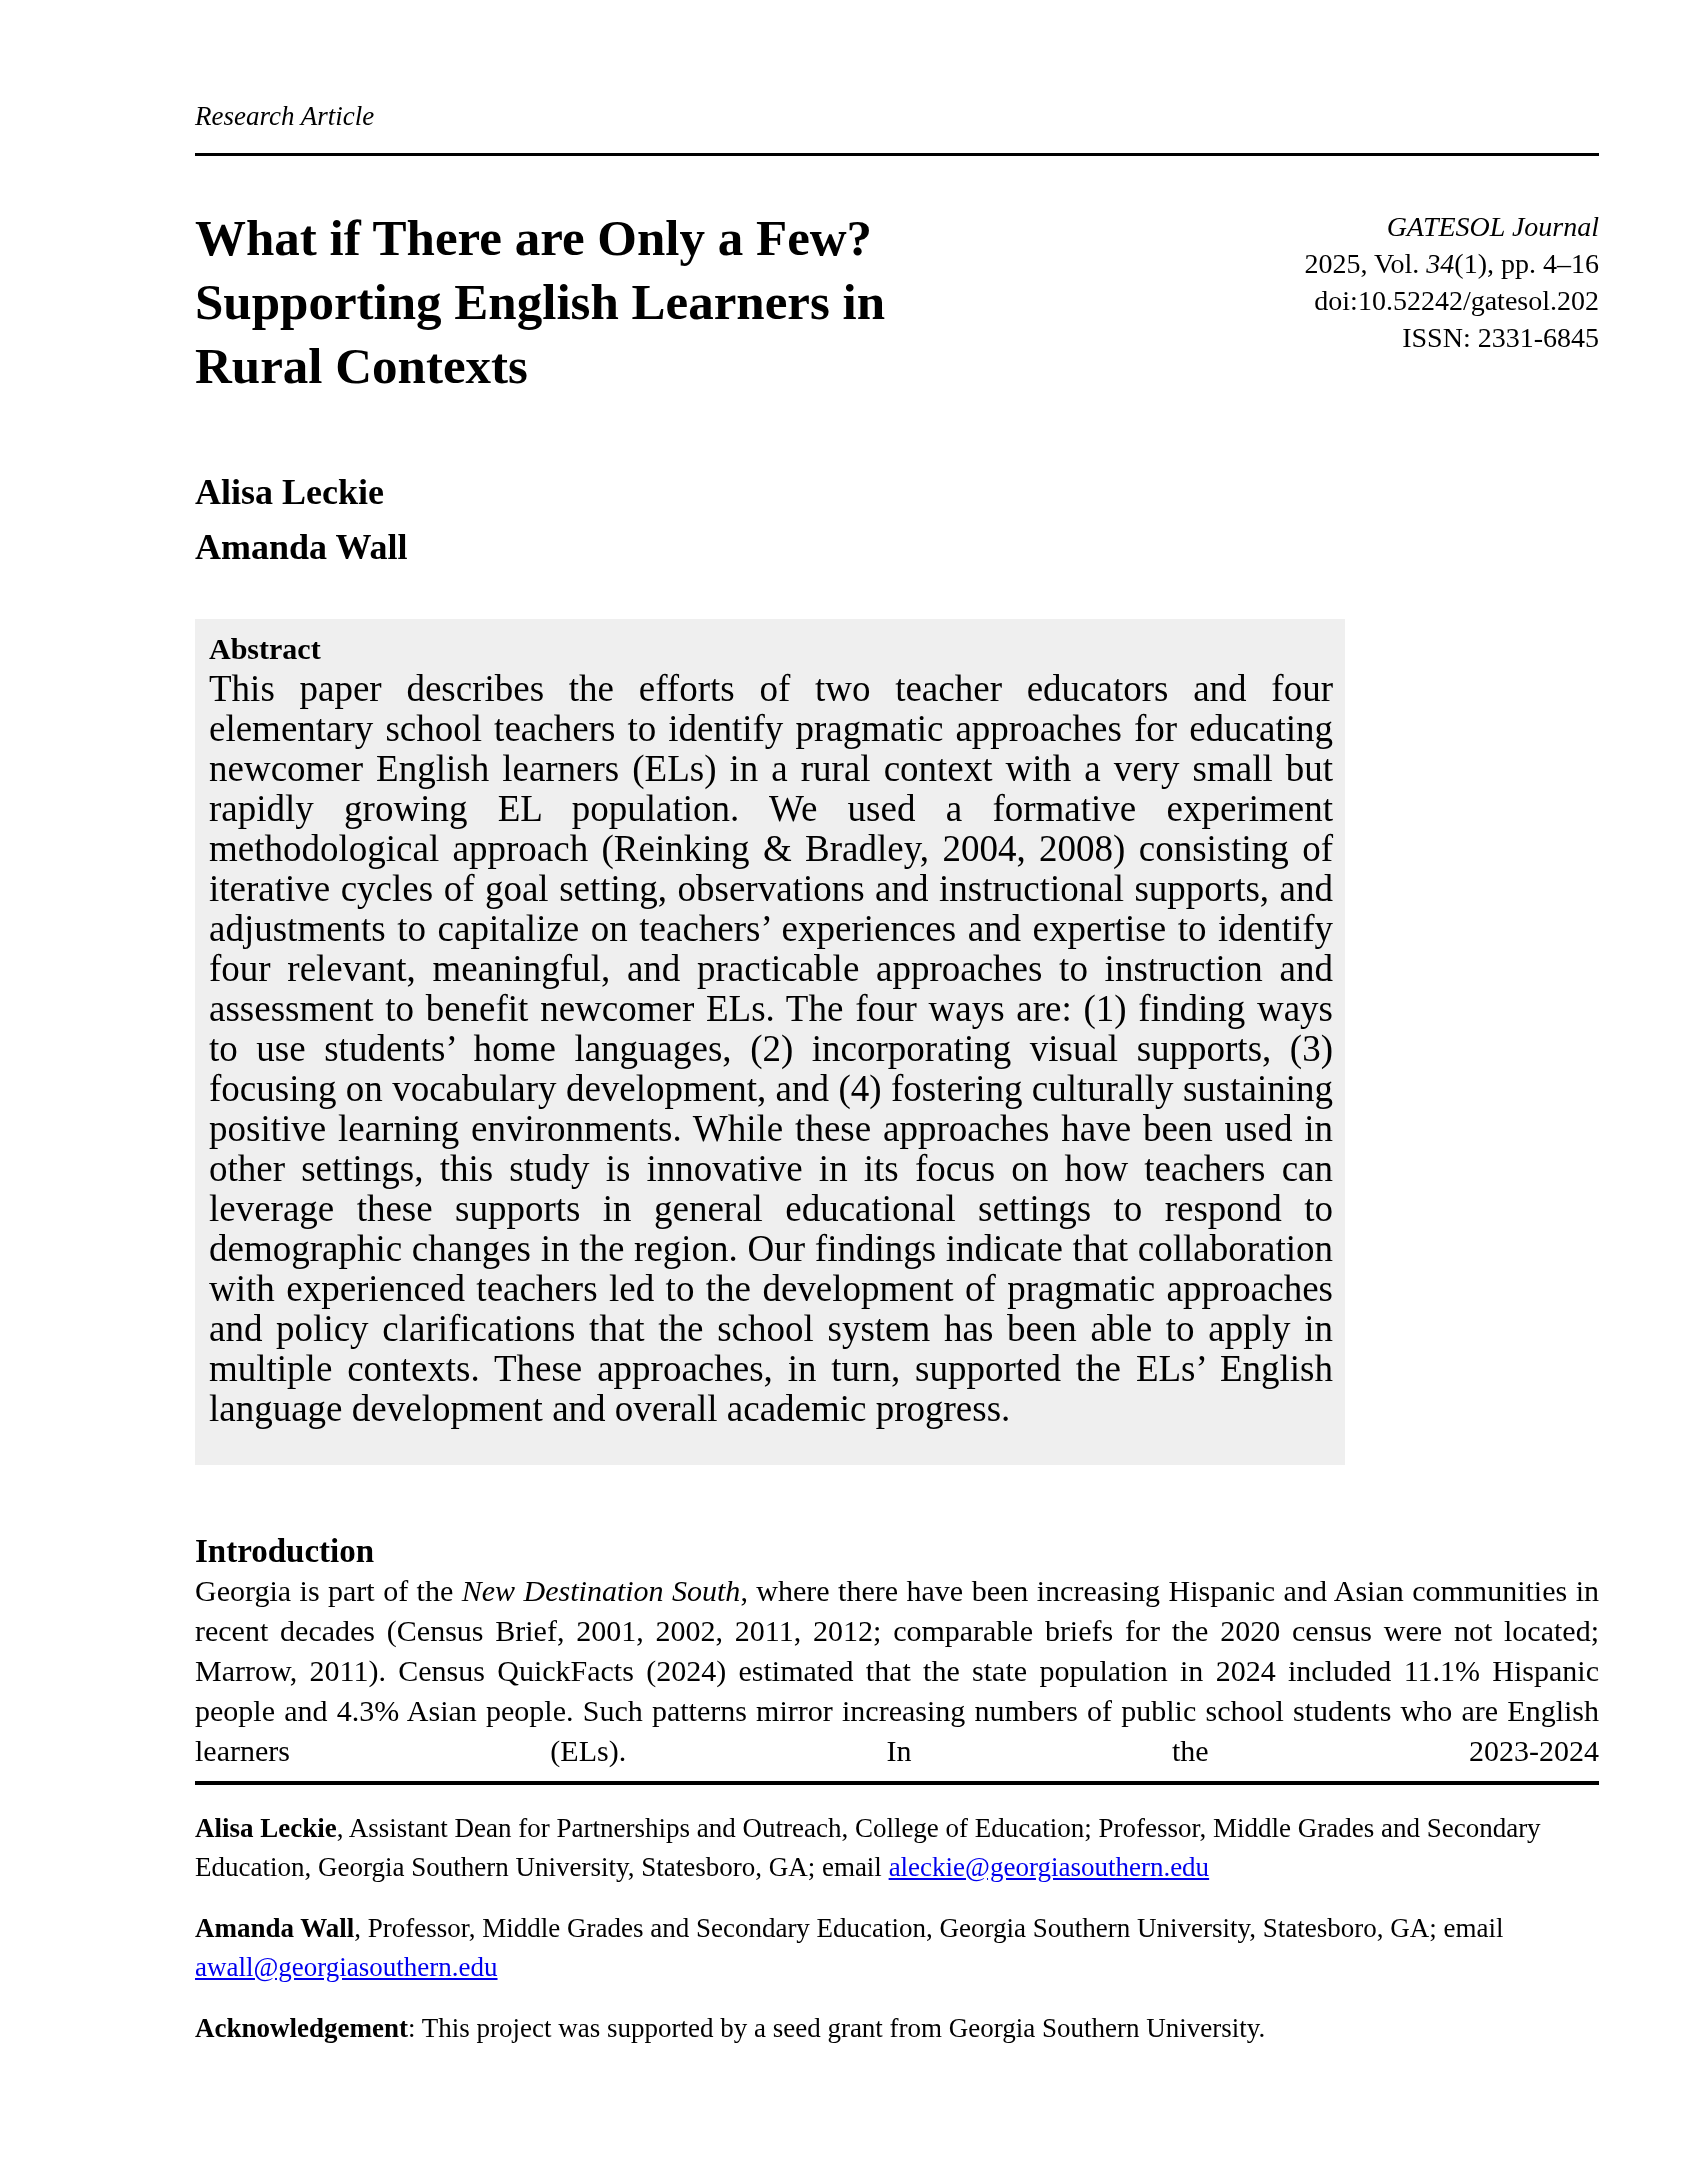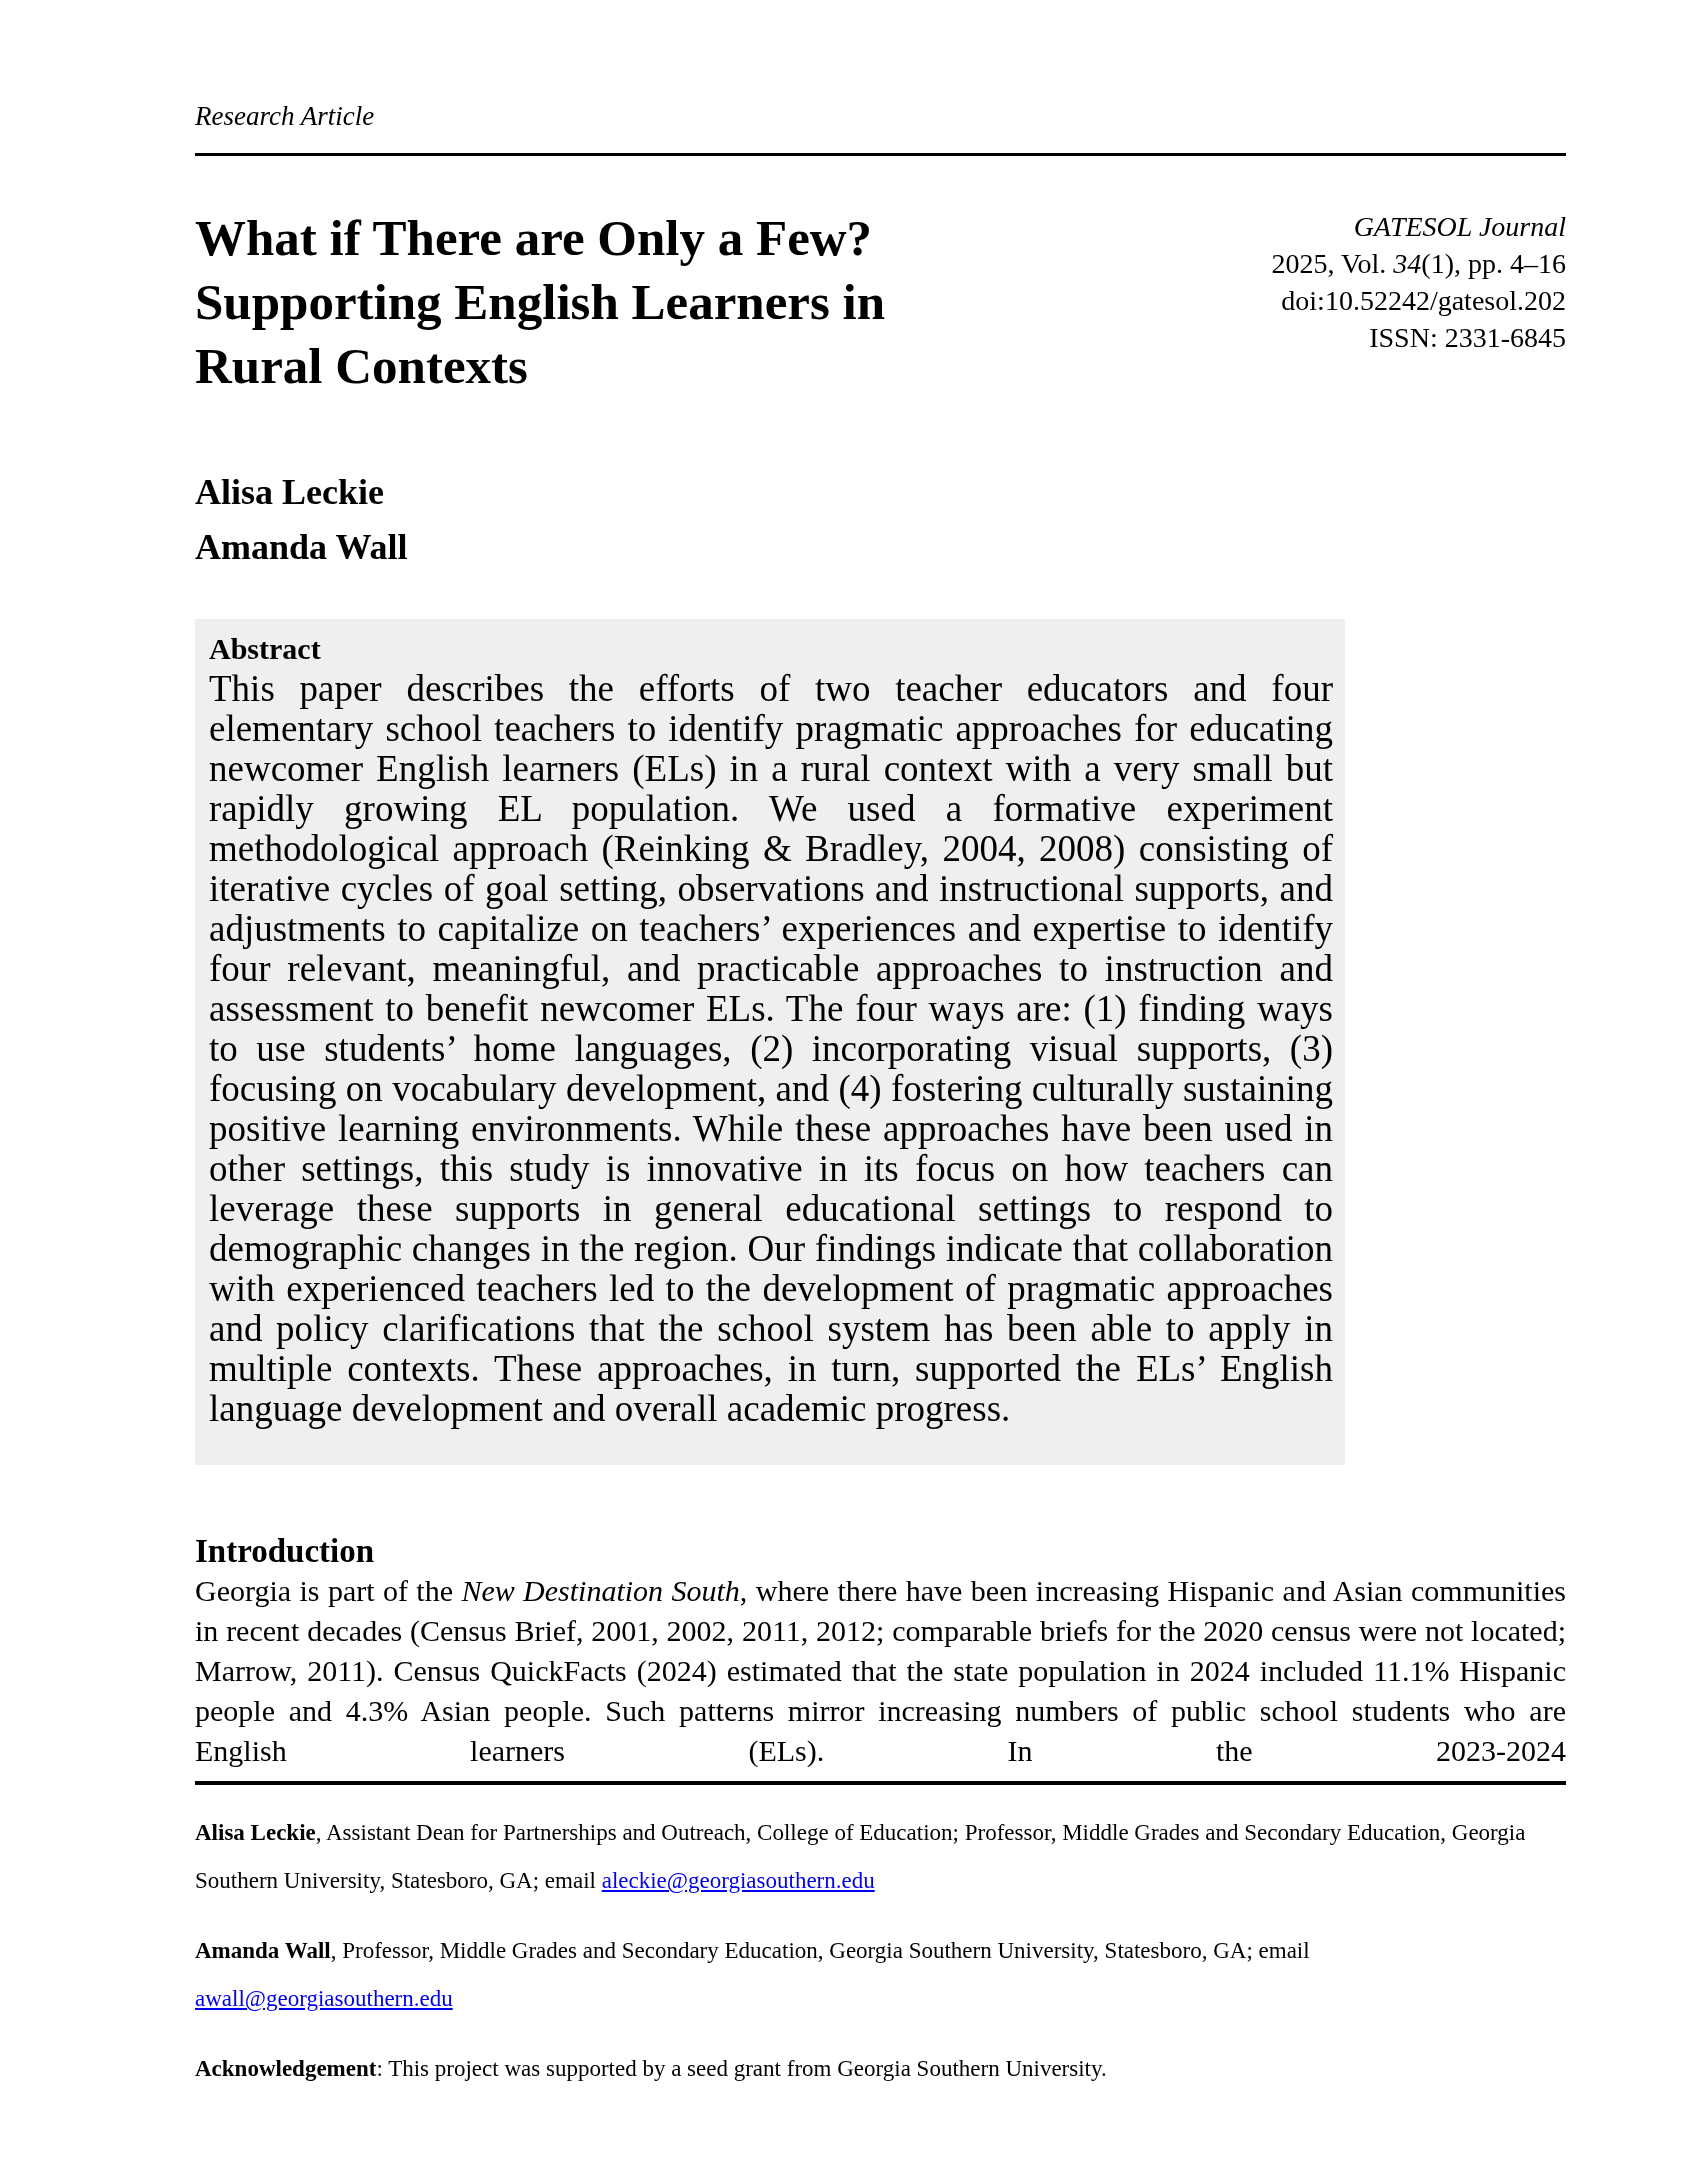--- a/index.html
+++ b/index.html
@@ -5,21 +5,21 @@
   * { margin: 0; padding: 0; box-sizing: border-box; }
   html, body { background: #ffffff; }
   body {
     width: 1683px; height: 2178px;
     font-family: "Liberation Serif", "DejaVu Serif", serif;
     color: #000000;
     position: relative;
   }
   .page {
     width: 1683px; height: 2178px;
-    padding: 99px 117px 0 195px;
+    padding: 99px 84px 0 195px;
   }
   .kicker {
     font-style: italic;
     font-size: 27px;
     line-height: 34px;
   }
   .rule {
     border: none;
     border-top: 3px solid #000000;
     width: 100%;
@@ -86,22 +86,22 @@
   }
   .body-text {
     font-size: 30px;
     line-height: 40px;
     text-align: justify;
   }
   .intro { text-align-last: justify; }
   .foot-rule { margin-top: 10px; border-top-width: 4px; }
   .footnotes { margin-top: 24px; }
   .footnote {
-    font-size: 23px;
-    line-height: 48px;
+    font-size: 27px;
+    line-height: 39px;
     margin-bottom: 22px;
   }
   .footnote b { font-weight: bold; }
   .email {
     color: #0000ee;
     text-decoration: underline;
   }
 </style>
 </head>
 <body>

